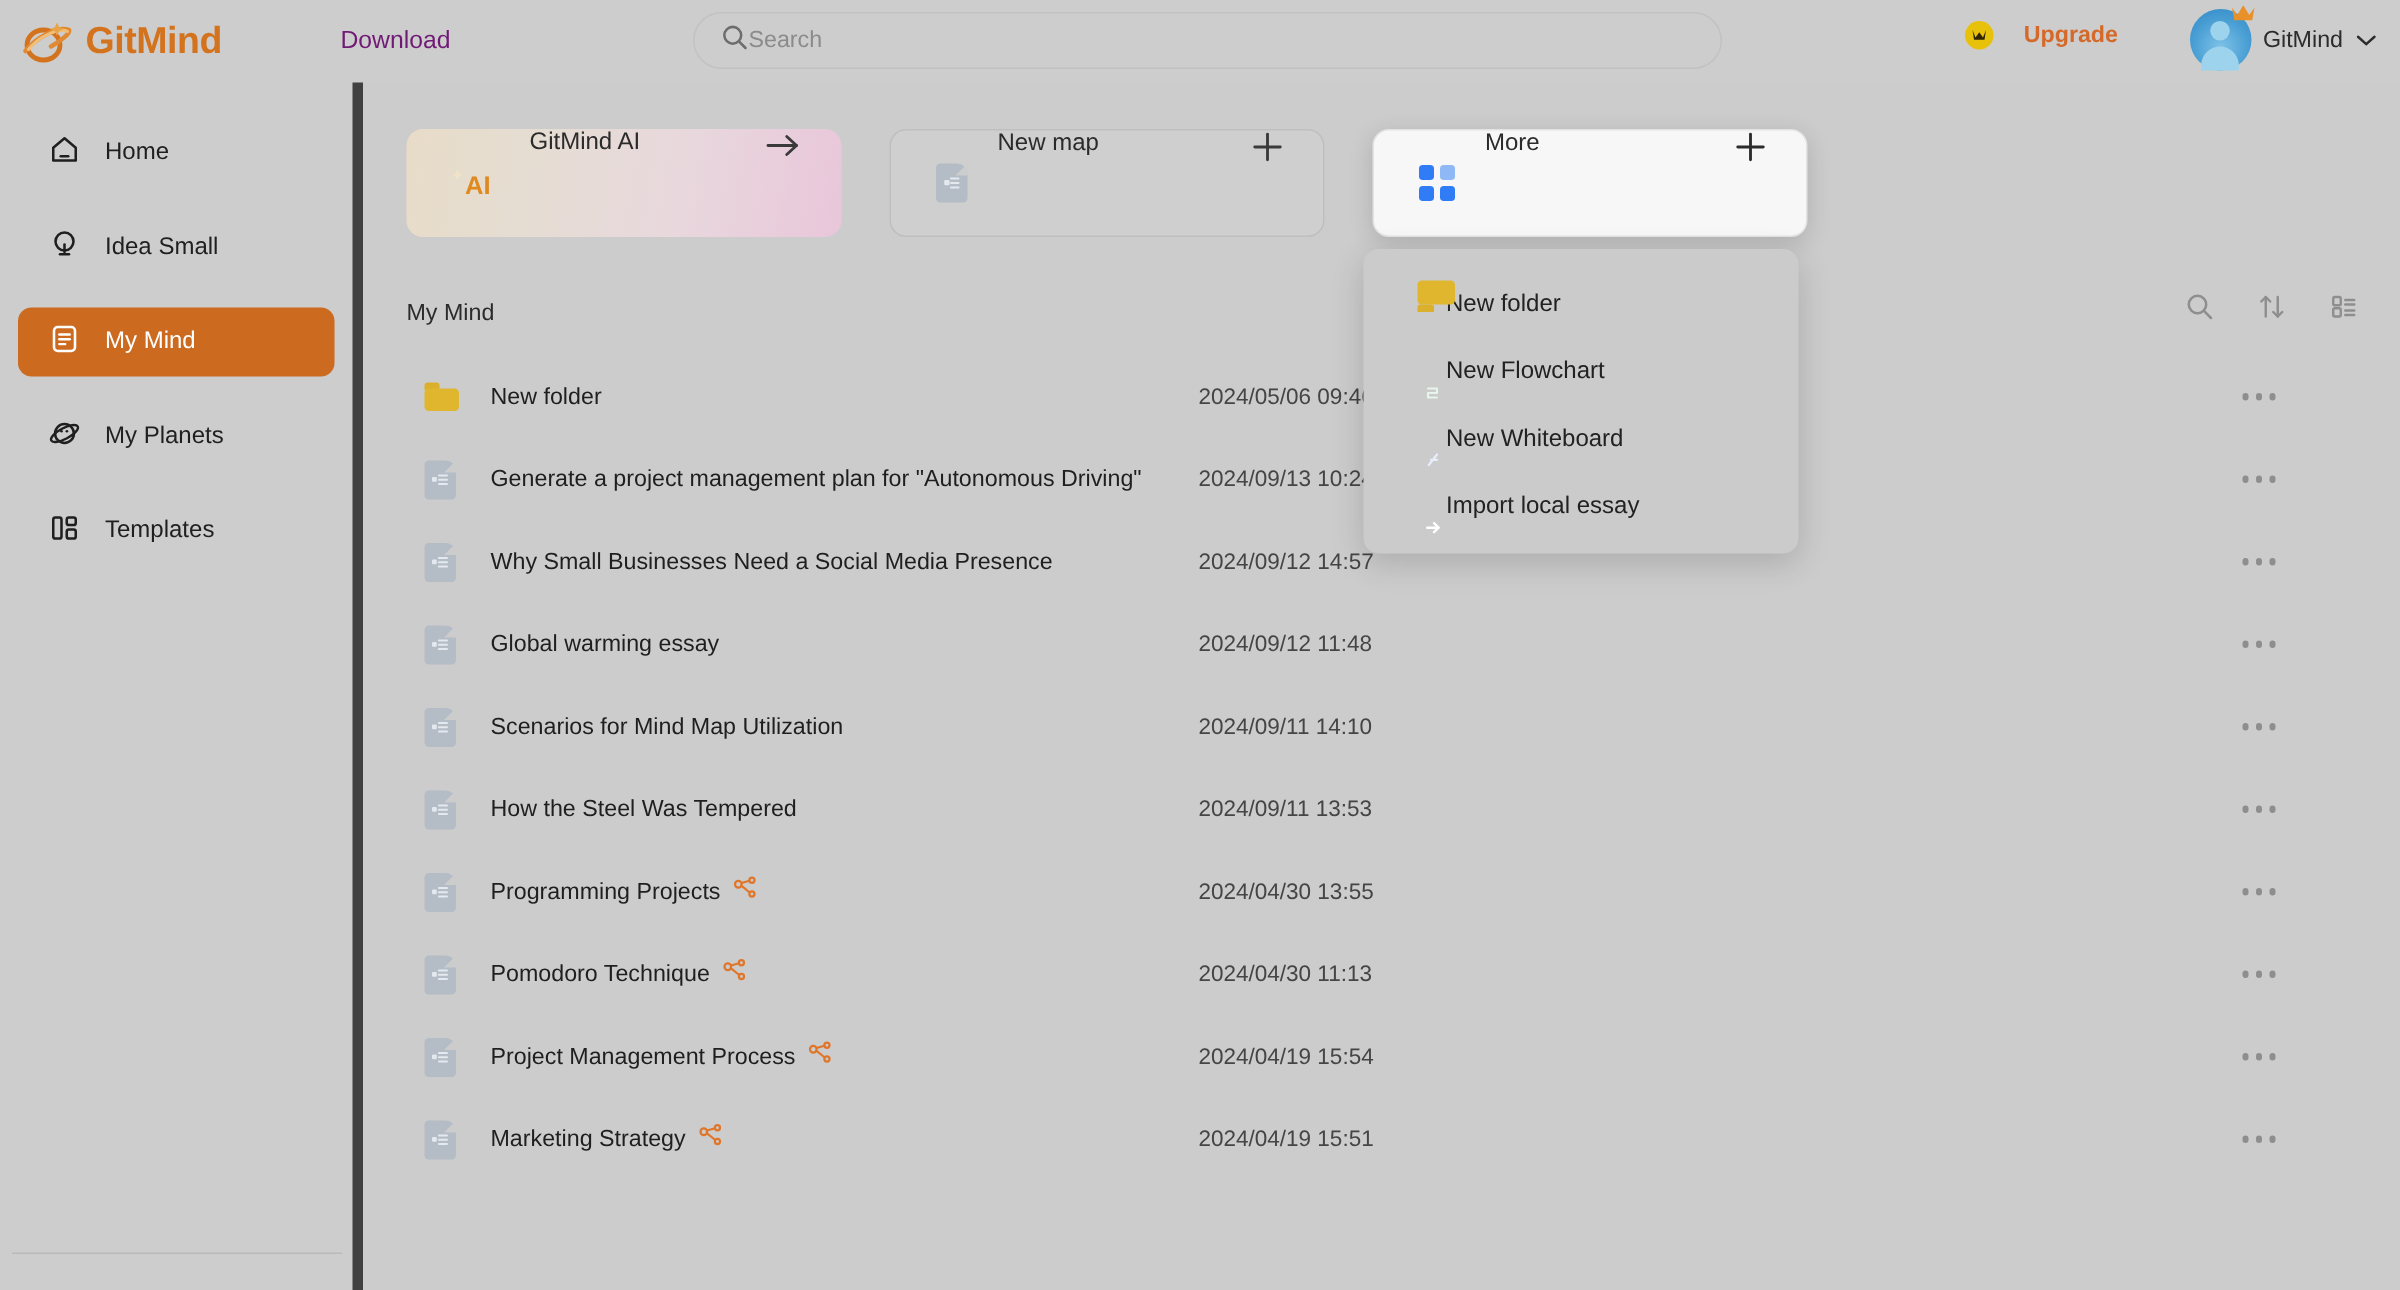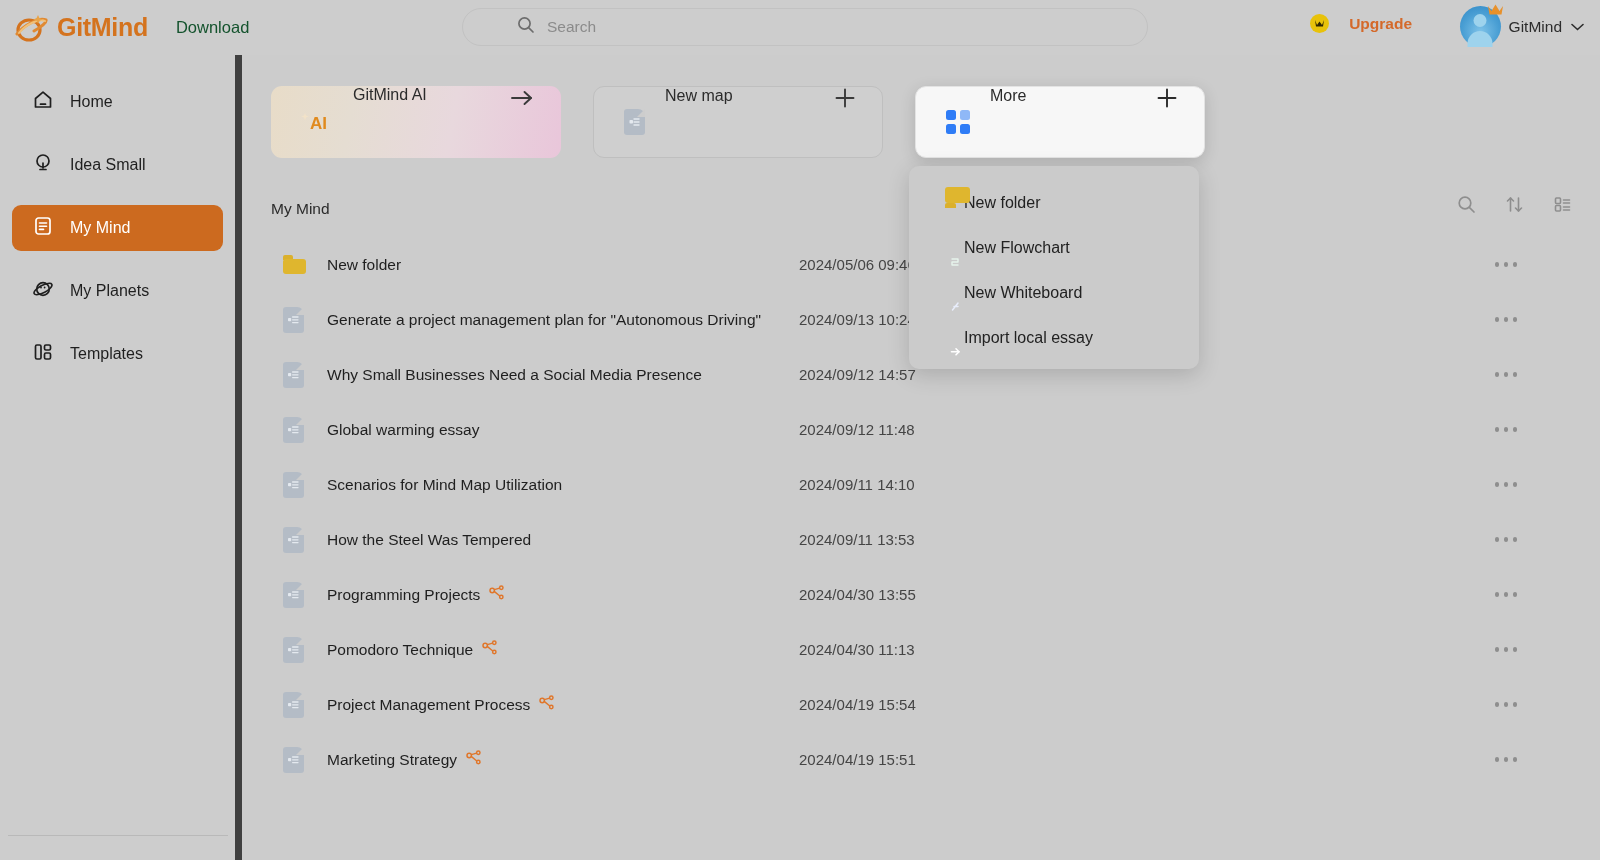--- a/index.html
+++ b/index.html
@@ -13,29 +13,28 @@
 
   
   .header {
     position: absolute; top: 0; left: 0; width: 1600px; height: 55px;
     display: flex; align-items: center; background: #cdcdcd;
   }
   .logo-wrap { display: flex; align-items: center; margin-left: 14px; gap: 9px; }
   .logo-mark { width: 34px; height: 30px; position: relative; }
   .logo-text { font-size: 25px; color: #d4731e; font-weight: 600; letter-spacing: -0.3px; }
   .download-link {
-    margin-left: 28px; font-size: 16.5px; color: #14532d;
+    margin-left: 79px; font-size: 16.5px; color: #701a75;
     cursor: pointer;
   }
   .search-box {
     position: absolute; left: 462px; top: 8px; width: 686px; height: 38px;
     border: 1px solid #c2c2c2; border-radius: 19px;
-    display: flex; align-items: center; padding-left: 18px; gap: 12px;
+    display: flex; align-items: center; padding-left: 18px; 
     background: transparent;
-    justify-content: flex-end;
   }
   .search-box input {
     border: none; outline: none; background: transparent;
     font-size: 15.5px; color: #4a4a4a; font-family: "Liberation Sans", sans-serif;
     width: 600px;
   }
   .search-box input::placeholder { color: #8b8b8b; }
   .upgrade-wrap {
     position: absolute; right: 188px; top: 14px;
     display: flex; align-items: center; gap: 20px; cursor: pointer;

